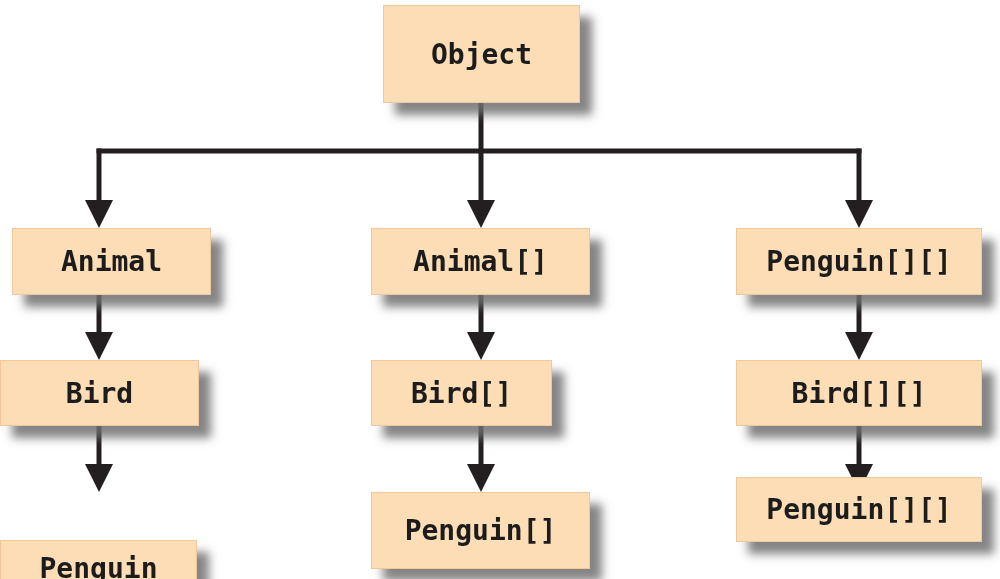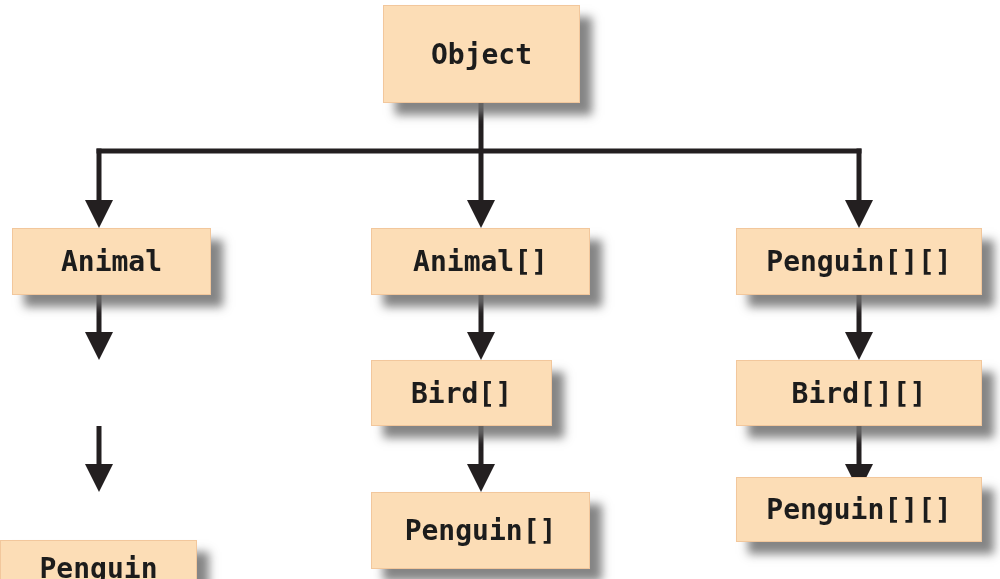--- a/index.html
+++ b/index.html
@@ -111,20 +111,21 @@
       <polygon points="845,464 873,464 859,492"></polygon>
     </g>
   </svg>
 
   <div class="node n-object">Object</div>
 
   <div class="node n-animal">Animal</div>
   <div class="node n-animal-arr">Animal[]</div>
   <div class="node n-animal-arr2">Penguin[][]</div>
 
+  <div class="node n-bird">Bird</div>
   <div class="node n-bird-arr">Bird[]</div>
   <div class="node n-bird-arr2">Bird[][]</div>
 
   <div class="node n-penguin">Penguin</div>
   <div class="node n-penguin-arr">Penguin[]</div>
   <div class="node n-penguin-arr2">Penguin[][]</div>
 
 </div>
 
 </body></html>

